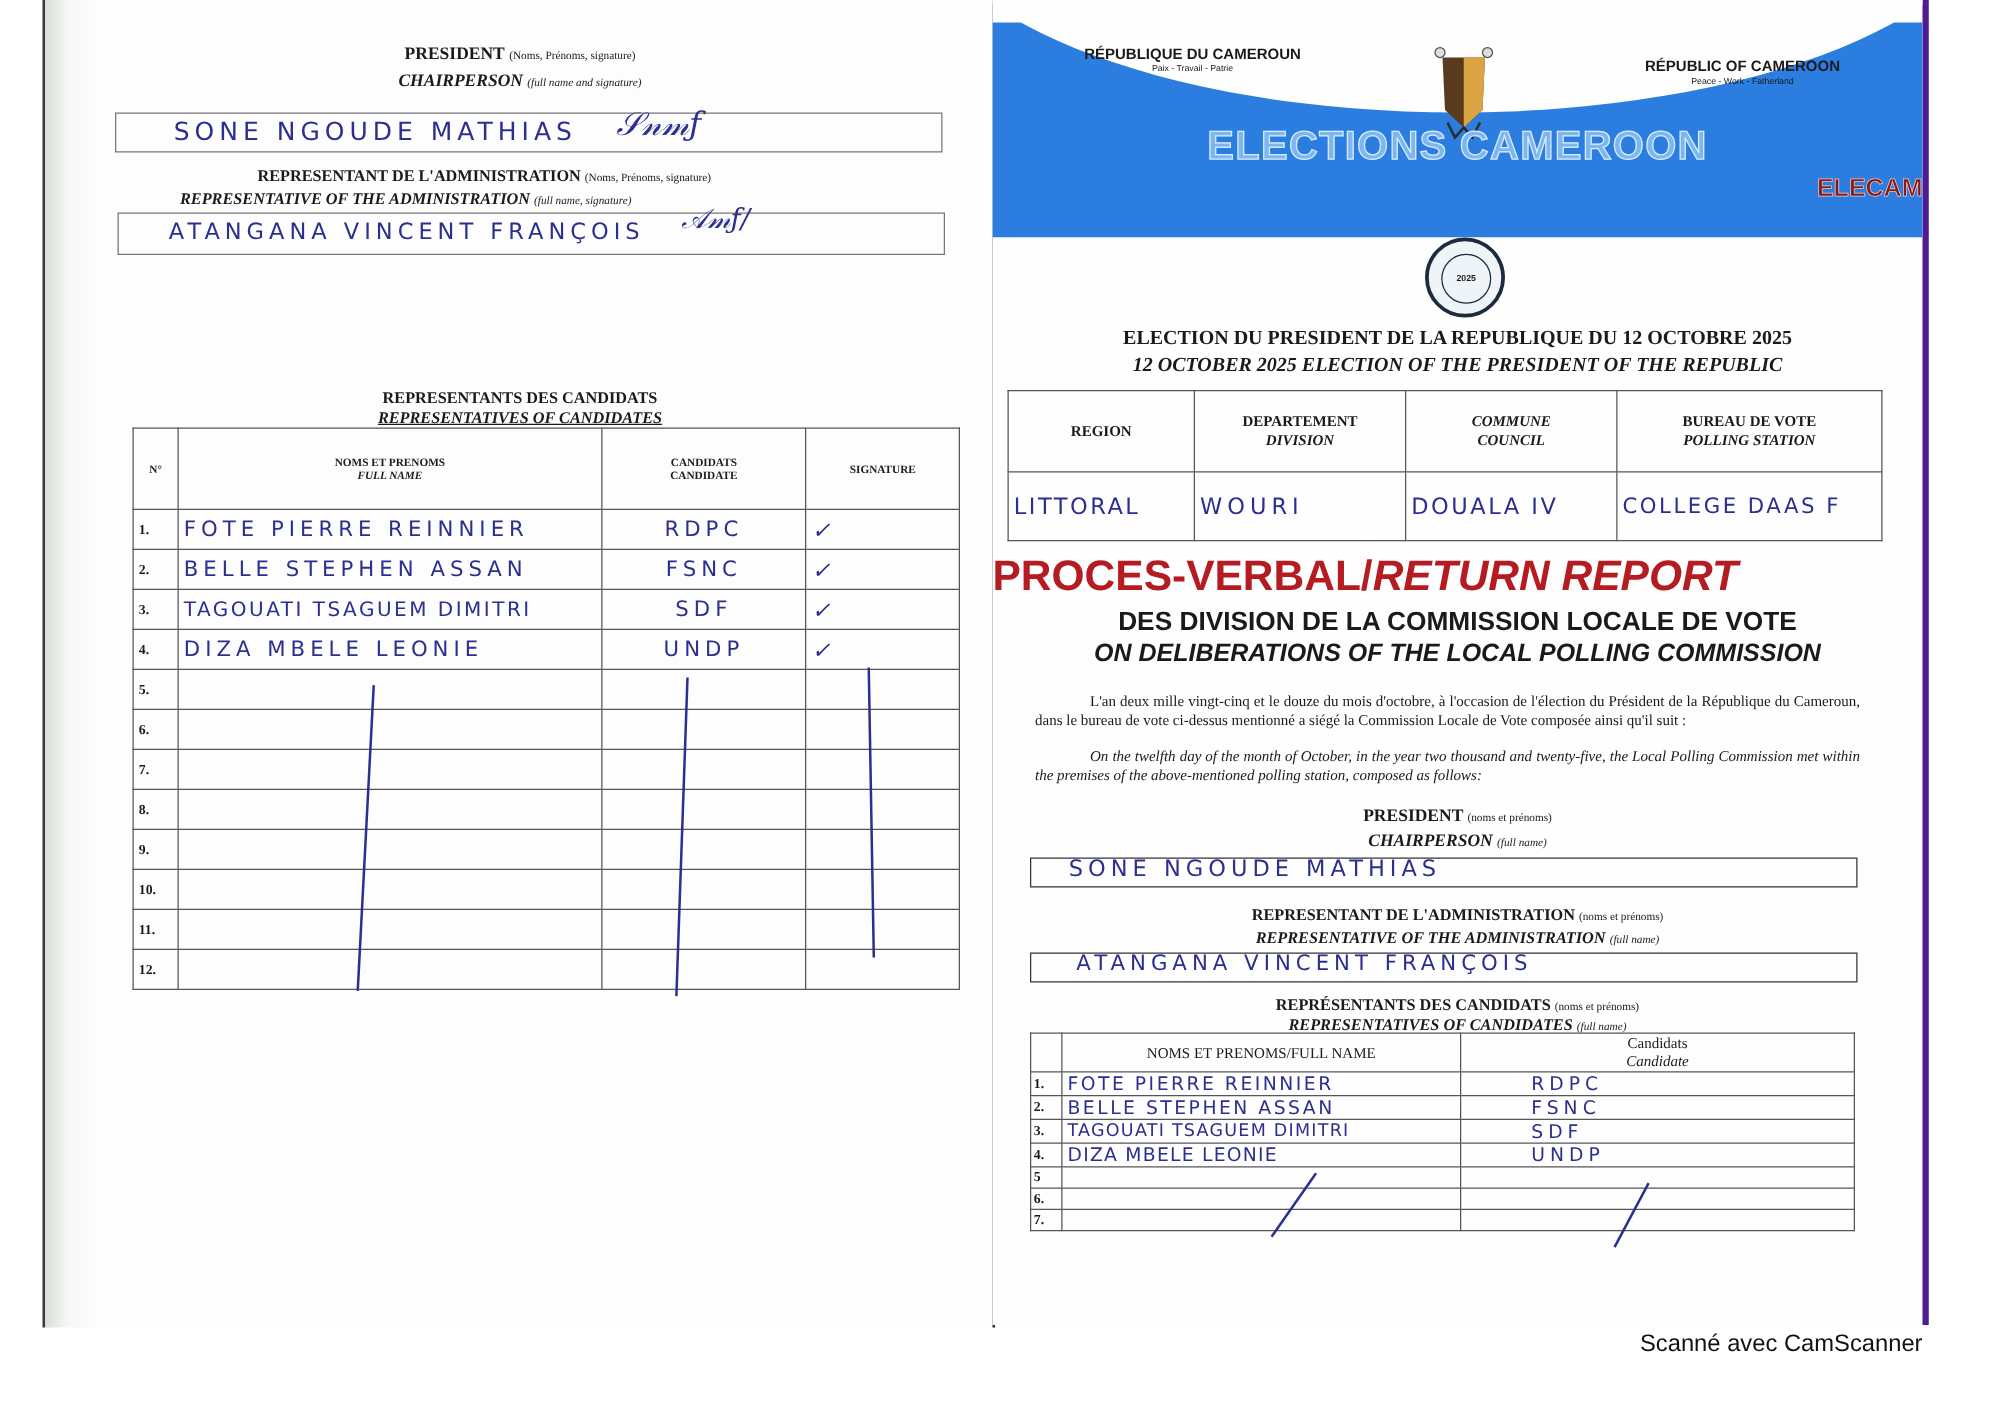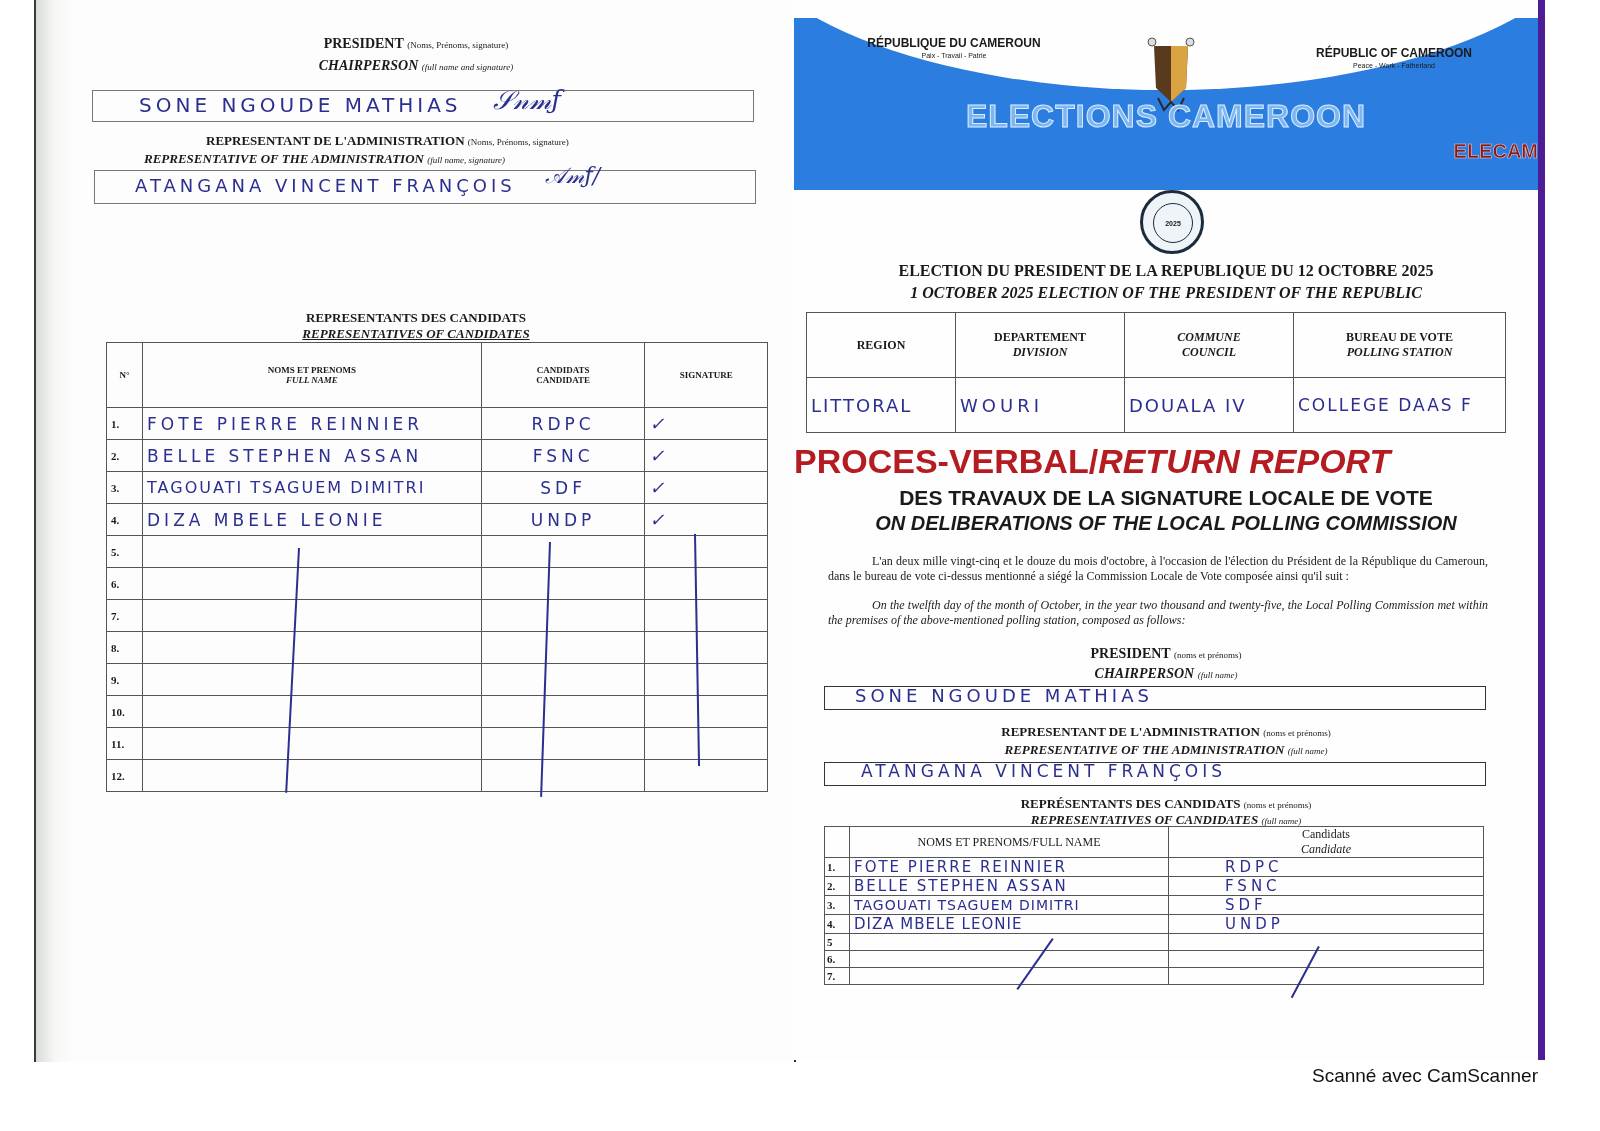--- a/index.html
+++ b/index.html
@@ -1,19 +1,19 @@
 <!DOCTYPE html>
 <html><head>
 <meta charset="utf-8">
 <style>
   html,body{margin:0;padding:0;}
   body{width:1600px;height:1131px;background:#ffffff;position:relative;overflow:hidden;font-family:"Liberation Serif",serif;color:#1a1a1a;}
   .page{position:absolute;background:#fdfdfd;}
   #left-page{left:34px;top:0;width:760px;height:1062px;box-shadow:-2px 0 0 #2c2c2c inset;border-left:2px solid #3a3a3a;background:linear-gradient(90deg,#d6ddd6 0,#f6f7f5 18px,#fdfdfd 40px);}
-  #right-page{left:794px;top:0;width:744px;height:1060px;border-right:7px solid #4c1d95;background:#fefefe;}
+  #right-page{left:794px;top:0;width:744px;height:1060px;border-right:5px solid #4c1d95;background:#fefefe;}
   .center{text-align:center;}
   .hw{font-family:"DejaVu Sans",sans-serif;color:#2b2f8f;letter-spacing:4px;font-size:20px;}
   .small{font-size:9px;font-weight:normal;}
   .b{font-weight:bold;}
   .i{font-style:italic;}
   
   .lp-signed{position:absolute;top:12px;left:0;width:760px;font-size:13px;}
   .lp-pres{position:absolute;top:36px;left:0;width:760px;font-size:14px;}
   .lp-chair{position:absolute;top:58px;left:0;width:760px;font-size:14px;}
   .box{position:absolute;border:1px solid #777;}
@@ -206,21 +206,21 @@
       <span class="motto">Peace - Work - Fatherland</span>
     </div>
     <div class="elec-title">ELECTIONS CAMEROON</div>
     <div class="elecam">ELECAM</div>
   </div>
   <div class="seal">
     <div class="seal-inner">2025</div>
   </div>
 
   <div class="rp-title1">ELECTION DU PRESIDENT DE LA REPUBLIQUE DU 12 OCTOBRE 2025</div>
-  <div class="rp-title2">1 OCTOBER 2025 ELECTION OF THE PRESIDENT OF THE REPUBLIC</div>
+  <div class="rp-title2">12 OCTOBER 2025 ELECTION OF THE PRESIDENT OF THE REPUBLIC</div>
 
   <table class="grid" id="rp-loc">
     <tbody>
         <tr>
       <th style="width:140px;">
             <div>REGION</div>
           </th>
       <th style="width:160px;">
             <div>DEPARTEMENT</div>
             <div class="i">DIVISION</div>
@@ -239,21 +239,21 @@
       <td class="hw" style="font-size:18px;margin-left:46px;">WOURI</td>
       <td class="hw" style="font-size:18px;letter-spacing:2px;">DOUALA IV</td>
       <td class="hw" style="font-size:17px;letter-spacing:2px;">COLLEGE DAAS F</td>
     </tr>
   </tbody>
     </table>
 
   <div class="pv">
     <span>PROCES-VERBAL/</span><span class="i">RETURN REPORT</span>
   </div>
-  <div class="sub1">DES TRAVAUX DE LA SIGNATURE LOCALE DE VOTE</div>
+  <div class="sub1">DES DIVISION DE LA COMMISSION LOCALE DE VOTE</div>
   <div class="sub2">ON DELIBERATIONS OF THE LOCAL POLLING COMMISSION</div>
 
   <div class="para para-fr">L'an deux mille vingt-cinq et le douze du mois d'octobre, à l'occasion de l'élection du Président de la République du Cameroun, dans le bureau de vote ci-dessus mentionné a siégé la Commission Locale de Vote composée ainsi qu'il suit :</div>
   <div class="para para-en">On the twelfth day of the month of October, in the year two thousand and twenty-five, the Local Polling Commission met within the premises of the above-mentioned polling station, composed as follows:</div>
 
   <div class="lbl" style="top:646px;">
     <span>PRESIDENT</span>
     <span class="small">(noms et prénoms)</span>
   </div>
   <div class="lbl i" style="top:666px;">

